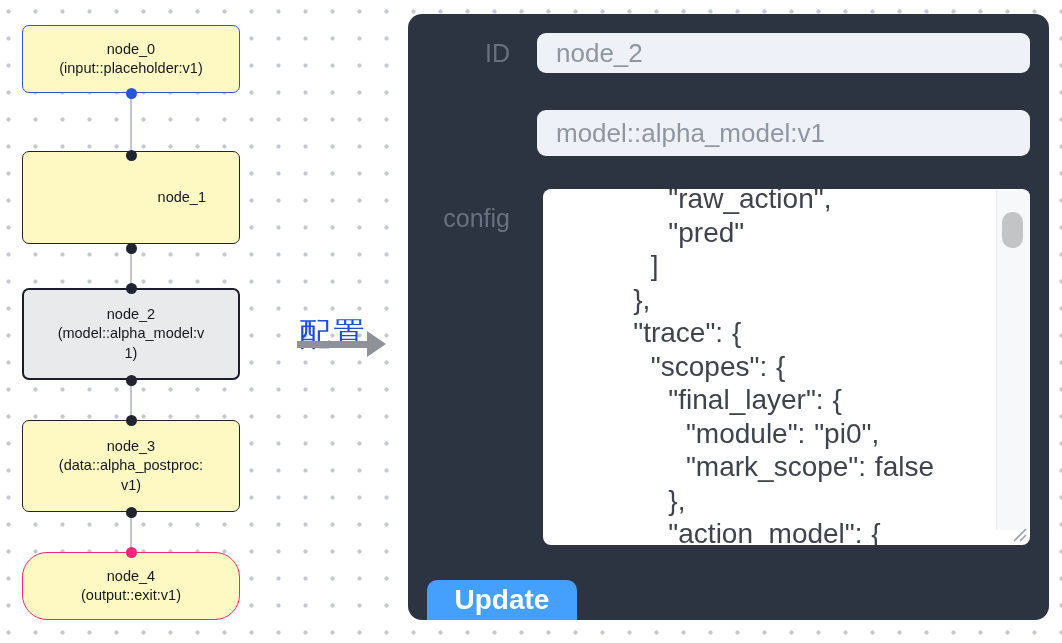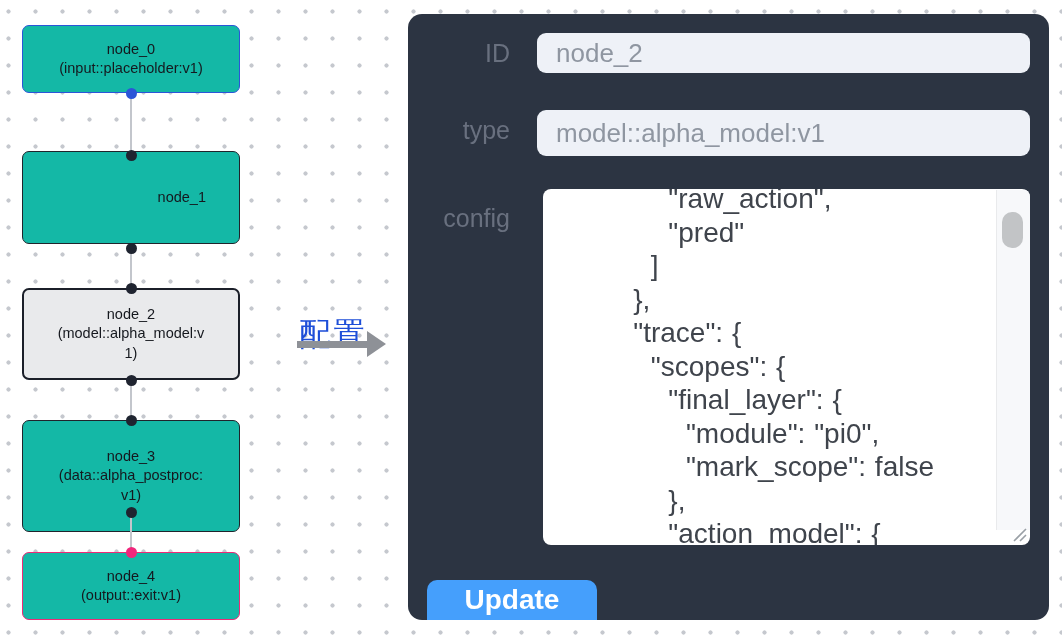--- a/index.html
+++ b/index.html
@@ -10,30 +10,30 @@
     background-color:#ffffff;
     background-image:radial-gradient(circle, #c5c8ce 1.8px, rgba(197,200,206,0) 2.4px);
     background-size:27px 27px;
     background-position:-5px -2px;
     overflow:hidden;
   }
 
   
   .node {
     position:absolute; left:22px; width:218px;
-    background:#14b8a6; border:1.6px solid #20242c; border-radius:7px;
+    background:#fef9c3; border:1.6px solid #20242c; border-radius:7px;
     display:flex; flex-direction:column; align-items:center; justify-content:center;
     padding:0 33px; text-align:center;
     font-size:14.5px; line-height:19.5px; color:#15181e;
     word-break:break-all;
   }
   .node .sub { word-break:break-all; }
   .node-input  { border-color:#2b55d8; }
   .node-selected { border-color:#1b1f29; border-width:2.6px; background:#e9eaec; }
-  .node-output { border-color:#ee2977; }
+  .node-output { border-color:#ee2977;border-radius:25px; }
 
   .edge { position:absolute; left:130px; width:2px; background:#c3c6cc; }
   .port { position:absolute; left:126px; width:11px; height:11px; border-radius:50%; background:#1f2430; }
   .port-blue { background:#2b55d8; }
   .port-pink { background:#f0267c; }
 
   
   .cfg-label { position:absolute; left:299px; top:313px; width:90px;
     font-size:32px; color:#1d4ed8; letter-spacing:2px; }
   .arrow-shaft { position:absolute; left:297px; top:341px; width:70px; height:7px; background:#8e9197; }
@@ -54,21 +54,21 @@
     background:#ffffff; border-radius:8px; overflow:hidden; }
   .ta-pre { position:absolute; left:0; top:-7px; padding-left:20px;
     white-space:pre; font-family:"Liberation Sans", sans-serif;
     font-size:28px; line-height:33.5px; color:#3f444c; word-spacing:1px; }
   .sb-track { position:absolute; right:0; top:1px; width:34px; height:340px;
     background:#f7f8fa; border-left:1px solid #e9eaec; }
   .sb-thumb { position:absolute; right:7px; top:23px; width:21px; height:36px;
     background:#c2c4c6; border-radius:10px; }
   .resize-handle { position:absolute; right:2px; bottom:2px; width:18px; height:18px; }
 
-  .update-btn { position:absolute; left:19px; top:566px; width:170px; height:40px;
+  .update-btn { position:absolute; left:19px; top:566px; width:150px; height:40px;
     background:#459ffc; color:#ffffff; border:none; border-radius:10px 10px 0 0;
     font-size:28px; font-weight:bold; font-family:"Liberation Sans", sans-serif;
     text-align:center; line-height:40px; cursor:pointer; }
 </style>
 </head>
 <body>
 
 <div>
 
   <div class="node node-input" style="top:25px;height:68px;">
@@ -78,21 +78,21 @@
 
   <div class="node" style="top:151px;height:93px;align-items:flex-end;">
     <div>node_1</div>
   </div>
 
   <div class="node node-selected" style="top:288px;height:92px;">
     <div>node_2</div>
     <div class="sub">(model::alpha_model:v1)</div>
   </div>
 
-  <div class="node" style="top:420px;height:112px;">
+  <div class="node" style="top:420px;height:92px;">
     <div>node_3</div>
     <div class="sub">(data::alpha_postproc:v1)</div>
   </div>
 
   <div class="node node-output" style="top:552px;height:68px;">
     <div>node_4</div>
     <div class="sub">(output::exit:v1)</div>
   </div>
 
   <div class="edge" style="top:93px;height:62px;"></div>
@@ -112,21 +112,20 @@
 
 <div class="cfg-label">配置</div>
 <div class="arrow-shaft"></div>
 <div class="arrow-head"></div>
 
 <div class="panel">
 
   <div class="flabel" style="top:19px;">ID</div>
   <input class="finput" style="top: 19px;" type="text" value="node_2">
 
-  <div class="flabel" style="top:96px;">type</div>
   <input class="finput" style="top: 96px; height: 46px;" type="text" value="model::alpha_model:v1">
 
   <div class="flabel" style="top:184px;">config</div>
 
   <div class="ta-wrap">
     <pre class="ta-pre">            "raw_action",
             "pred"
           ]
         },
         "trace": {

